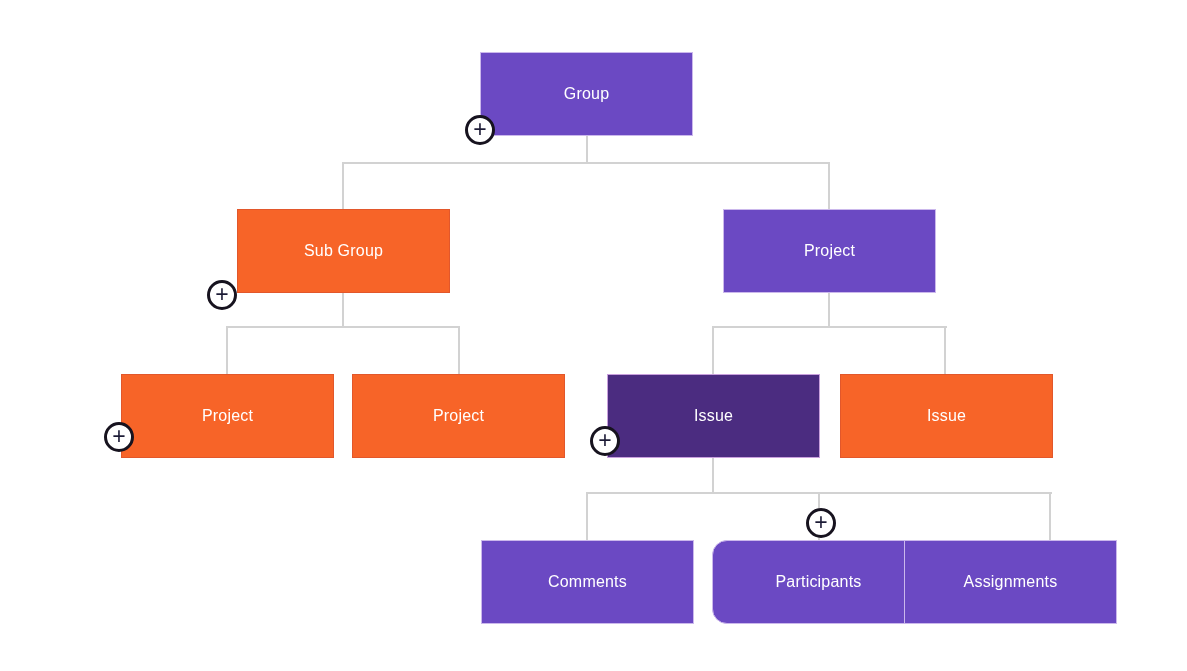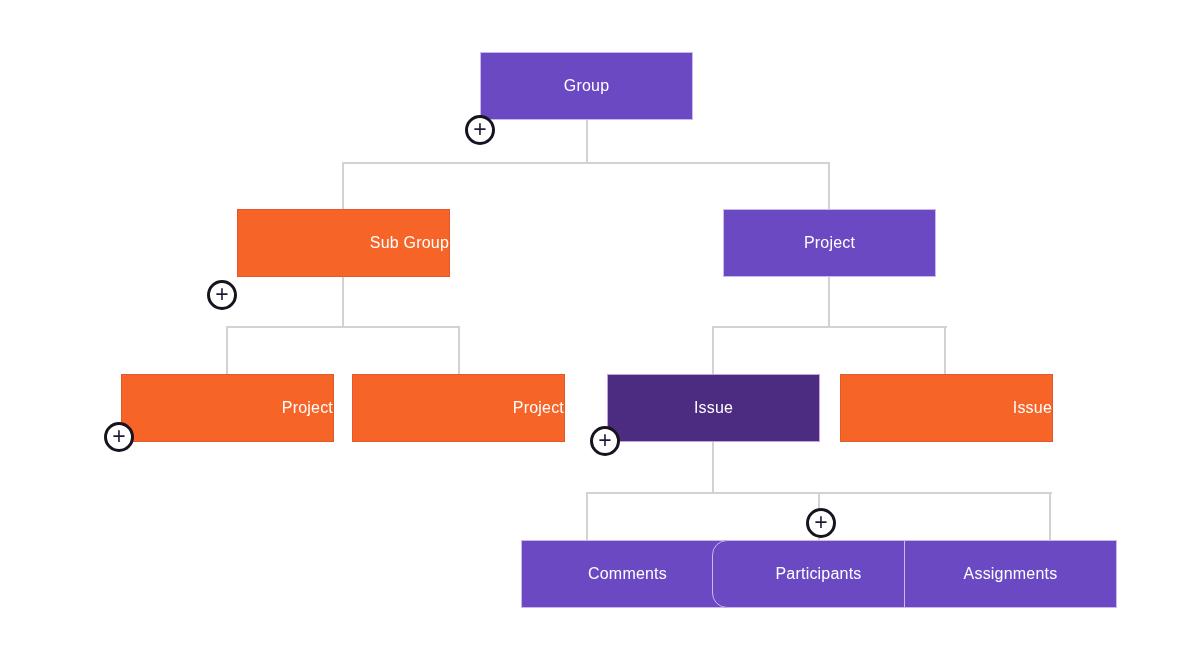--- a/index.html
+++ b/index.html
@@ -12,35 +12,34 @@
     width: 1187px;
     height: 671px;
     overflow: hidden;
     background: var(--background, #ffffff);
   }
 
   
   .node {
     position: absolute;
     width: 213px;
-    height: 68px;
+    height: 84px;
     box-sizing: border-box;
     display: flex;
     align-items: center;
     justify-content: center;
     z-index: 2;
   }
   .node--purple {
     background: var(--purple, #6b49c3);
     border: 1px solid var(--purple-border, #cbb8ec);
   }
   .node--orange {
     background: var(--orange, #f76428);
     border: 1px solid var(--orange-border, #e2572b);
-    justify-content: flex-end;
   }
   .node--dark-purple {
     background: var(--dark-purple, #4b2c80);
     border: 1px solid var(--dark-purple-border, #c9a0dd);
   }
   .node-label {
     color: var(--node-text, #ffffff);
     font-size: 16px;
     letter-spacing: 0.2px;
   }
@@ -124,21 +123,21 @@
   </div>
 
   <div class="node node--dark-purple" style="left:607px; top:374px;">
     <span class="node-label">Issue</span>
   </div>
 
   <div class="node node--orange" style="left:840px; top:374px;">
     <span class="node-label">Issue</span>
   </div>
 
-  <div class="node node--purple" style="left:481px; top:540px;margin-left:40px;">
+  <div class="node node--purple" style="left:481px; top:540px;">
     <span class="node-label">Comments</span>
   </div>
 
   <div class="node node--purple" style="left:712px; top:540px;border-radius:15px;">
     <span class="node-label">Participants</span>
   </div>
 
   <div class="node node--purple" style="left:904px; top:540px;">
     <span class="node-label">Assignments</span>
   </div>

